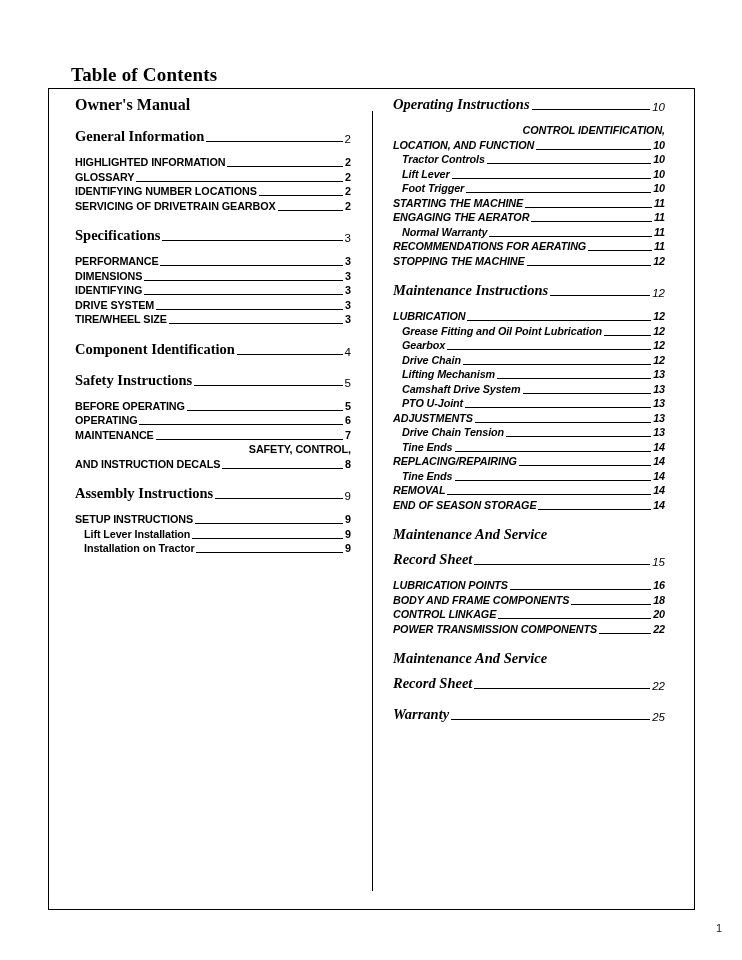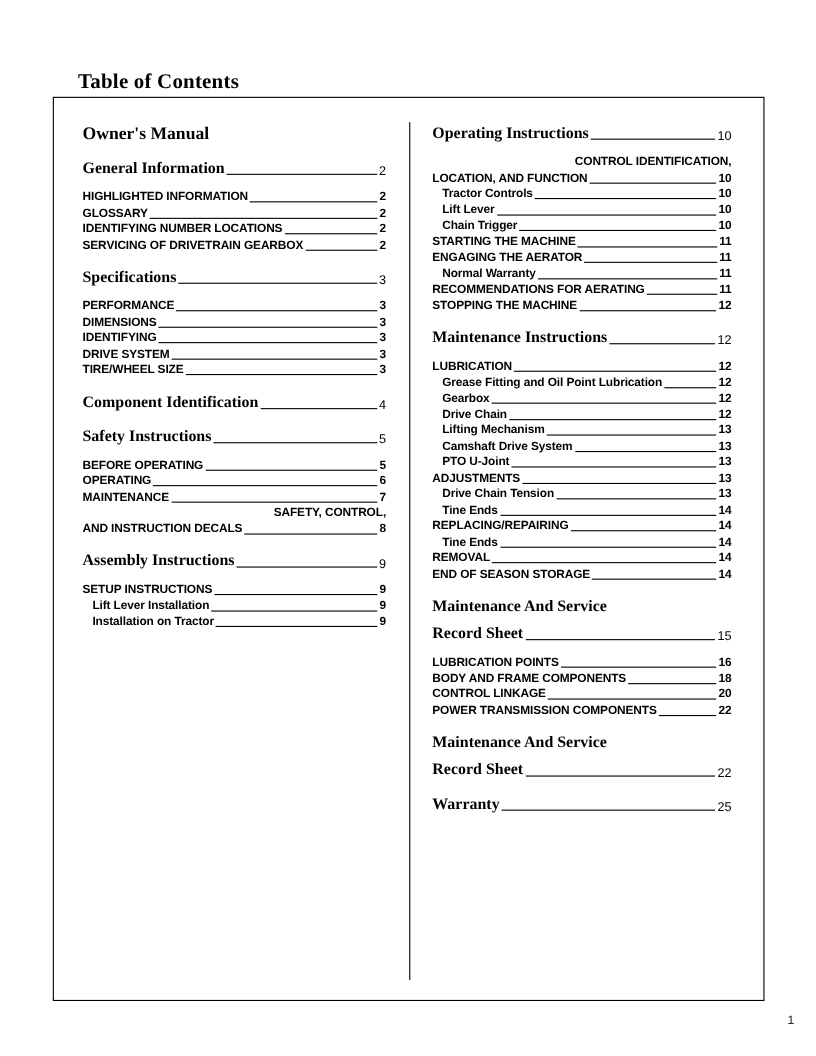--- a/index.html
+++ b/index.html
@@ -38,23 +38,23 @@
 
   .divider {
     position: absolute;
     left: 323px;
     top: 22px;
     height: 780px;
     width: 1px;
     background: #000;
   }
 
-  .col { position: absolute; top: 24px; }
+  .col { position: absolute; top: 7px; }
   .col-left  { left: 26px;  width: 276px; }
-  .col-right { left: 344px; width: 272px; }
+  .col-right { left: 344px; width: 272px; font-style: italic; }
 
   .col > .entry:first-child { margin-top: 0; }
 
   .row { display: flex; align-items: flex-end; }
   .label { white-space: nowrap; }
   .pg { white-space: nowrap; }
 
   .leader {
     flex: 1 1 auto;
     min-width: 4px;
@@ -301,21 +301,21 @@
         </div>
         <div class="entry sub">
           <div class="row">
             <span class="label">Lift Lever</span>
             <span class="leader"></span>
             <span class="pg">10</span>
           </div>
         </div>
         <div class="entry sub">
           <div class="row">
-            <span class="label">Chain Trigger</span>
+            <span class="label">Foot Trigger</span>
             <span class="leader"></span>
             <span class="pg">10</span>
           </div>
         </div>
         <div class="entry item">
           <div class="row">
             <span class="label">STARTING THE MACHINE</span>
             <span class="leader"></span>
             <span class="pg">11</span>
           </div>

